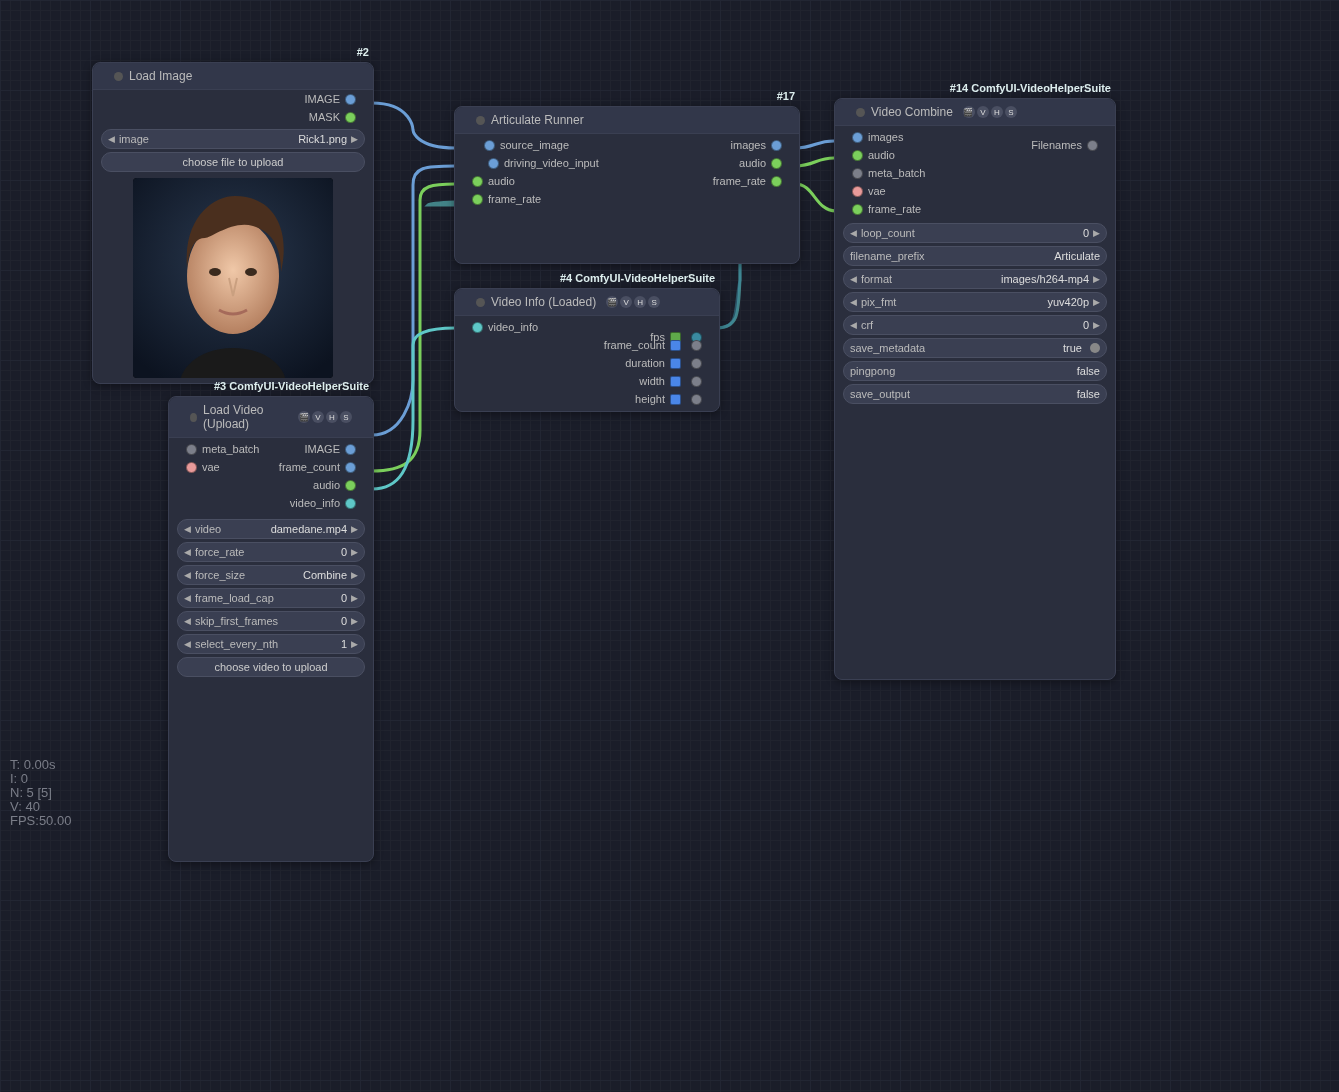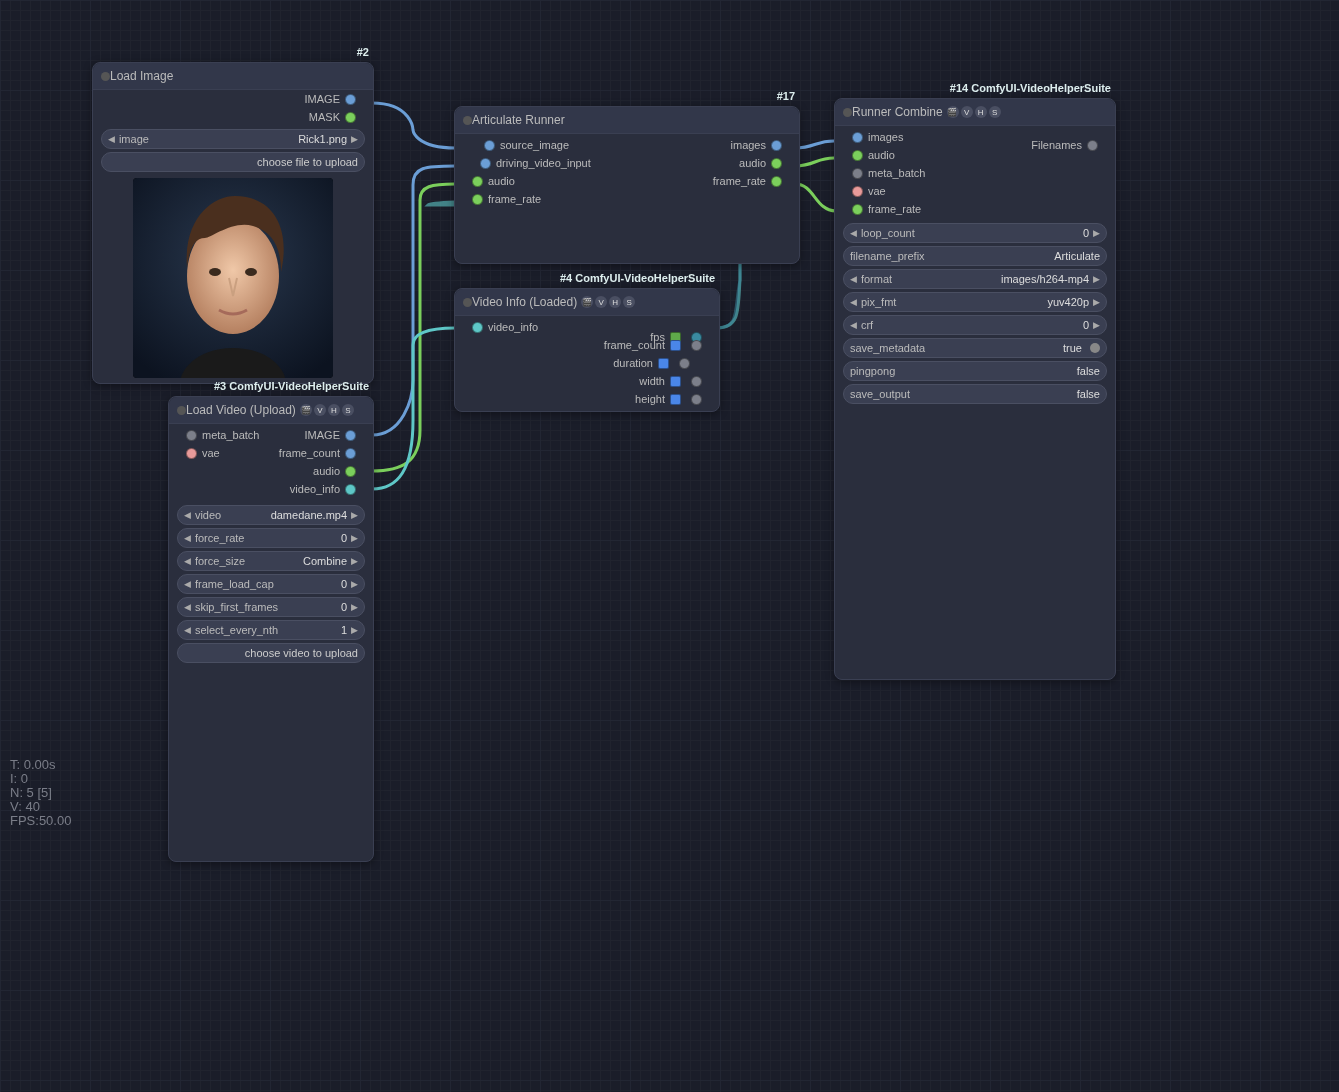--- a/index.html
+++ b/index.html
@@ -4,39 +4,39 @@
 <style>
   html,body{margin:0;padding:0;width:1339px;height:1092px;background:#1a1d29;font-family:Arial,Helvetica,sans-serif;color:#aaa;font-size:12px;overflow:hidden}
   .canvas{position:relative;width:1339px;height:1092px;
     background-image:
       linear-gradient(#222633 1px,transparent 1px),
       linear-gradient(90deg,#222633 1px,transparent 1px),
       linear-gradient(#20232e 1px,transparent 1px),
       linear-gradient(90deg,#20232e 1px,transparent 1px);
     background-size:90px 90px,90px 90px,10px 10px,10px 10px}
   .node{position:absolute;background:#2a2e3d;border:1px solid #3a3f52;border-radius:8px;box-shadow:0 2px 8px rgba(0,0,0,.4)}
-  .node-title{display:flex;align-items:center;padding:6px 8px;background:#32374a;border-radius:8px 8px 0 0;color:#bbb;border-bottom:1px solid #3a3f52}
+  .node-title{display:flex;align-items:center;gap:6px;padding:6px 21px;background:#32374a;border-radius:8px 8px 0 0;color:#bbb;border-bottom:1px solid #3a3f52}
   .node-title .collapse-dot{width:9px;height:9px;border-radius:50%;background:#555}
   .badge{position:absolute;top:-17px;right:4px;font-size:11px;color:#dee;font-weight:bold}
   .ports{position:relative}
   .port-row{display:flex;align-items:center;height:18px;font-size:11px;color:#bbb}
   .port-row.in{justify-content:flex-start;padding-left:12px}
   .port-row.out{justify-content:flex-end;padding-right:12px}
   .dot{width:9px;height:9px;border-radius:50%;margin:0 5px;flex:none;border:1px solid rgba(0,0,0,.4)}
   .sq{width:9px;height:9px;border-radius:2px;margin:0 5px;flex:none;border:1px solid rgba(0,0,0,.4)}
   .c-blue{background:#6b9ed6}
   .c-green{background:#7bcf5c}
   .c-grey{background:#7c7f8a}
   .c-pink{background:#e89a9a}
   .c-cyan{background:#5ec7c7}
   .c-darkcyan{background:#3a8aa0}
   .c-bluesq{background:#4a86e8}
   .c-greensq{background:#5faa4a}
   .widget{display:flex;align-items:center;justify-content:space-between;background:#3a3f52;border:1px solid #4a4f62;border-radius:10px;height:18px;margin:3px 8px;padding:0 6px;font-size:11px;color:#ccc}
-  .widget.btn{justify-content:flex-end;cursor:pointer}
+  .widget.btn{justify-content:center;cursor:pointer}
   .tri{font-size:9px;color:#aaa;cursor:pointer}
   .widget .wl{display:flex;align-items:center;gap:4px}
   .widget .wlabel{color:#bbb}
   .widget .wvalue{color:#ddd}
   .toggle-ind{width:10px;height:10px;border-radius:50%;background:#888;margin-left:4px}
   .preview{margin:6px auto;width:200px;height:200px;background:#000;border-radius:4px;overflow:hidden;display:flex;align-items:center;justify-content:center}
   .preview svg{width:200px;height:200px}
   .vhs-icons{display:inline-flex;gap:2px;margin-left:4px;align-items:center}
   .vhs-icons span{display:inline-flex;width:12px;height:12px;border-radius:50%;background:#4a4f62;align-items:center;justify-content:center;font-size:8px;color:#ddd}
   .stats{position:absolute;left:10px;top:758px;font-size:13px;color:#7a7d88;line-height:14px}
@@ -233,21 +233,21 @@
       <span class="collapse-dot"></span>
       <span>Articulate Runner</span>
     </div>
     <div class="ports" style="position:relative;height:76px">
       <div style="position:absolute;left:12px;top:2px">
           <div class="port-row in">
             <span class="dot c-blue"></span>
             <span>source_image</span>
           </div>
         </div>
-      <div style="position:absolute;left:8px;top:20px">
+      <div style="position:absolute;left:16px;top:20px">
           <div class="port-row in">
             <span class="dot c-blue"></span>
             <span>driving_video_input</span>
           </div>
         </div>
       <div style="position:absolute;left:0;top:38px">
           <div class="port-row in">
             <span class="dot c-green"></span>
             <span>audio</span>
           </div>
@@ -305,21 +305,21 @@
             <span class="dot c-darkcyan"></span>
           </div>
         </div>
       <div style="position:absolute;right:0;top:20px">
           <div class="port-row out">
             <span>frame_count</span>
             <span class="sq c-bluesq"></span>
             <span class="dot c-grey"></span>
           </div>
         </div>
-      <div style="position:absolute;right:12px;top:38px">
+      <div style="position:absolute;right:0;top:38px">
           <div class="port-row out">
             <span>duration</span>
             <span class="sq c-bluesq"></span>
             <span class="dot c-grey"></span>
           </div>
         </div>
       <div style="position:absolute;right:0;top:56px">
           <div class="port-row out">
             <span>width</span>
             <span class="sq c-bluesq"></span>
@@ -333,21 +333,21 @@
             <span class="dot c-grey"></span>
           </div>
         </div>
     </div>
   </div>
 
   <div class="node" style="left:834px;top:98px;width:280px;height:580px">
     <div class="badge">#14 ComfyUI-VideoHelperSuite</div>
     <div class="node-title">
       <span class="collapse-dot"></span>
-      <span>Runner Combine</span>
+      <span>Video Combine</span>
       <span class="vhs-icons">
           <span>🎬</span>
           <span>V</span>
           <span>H</span>
           <span>S</span>
         </span>
     </div>
     <div class="ports" style="position:relative;height:94px">
       <div style="position:absolute;left:0;top:2px">
           <div class="port-row in">

